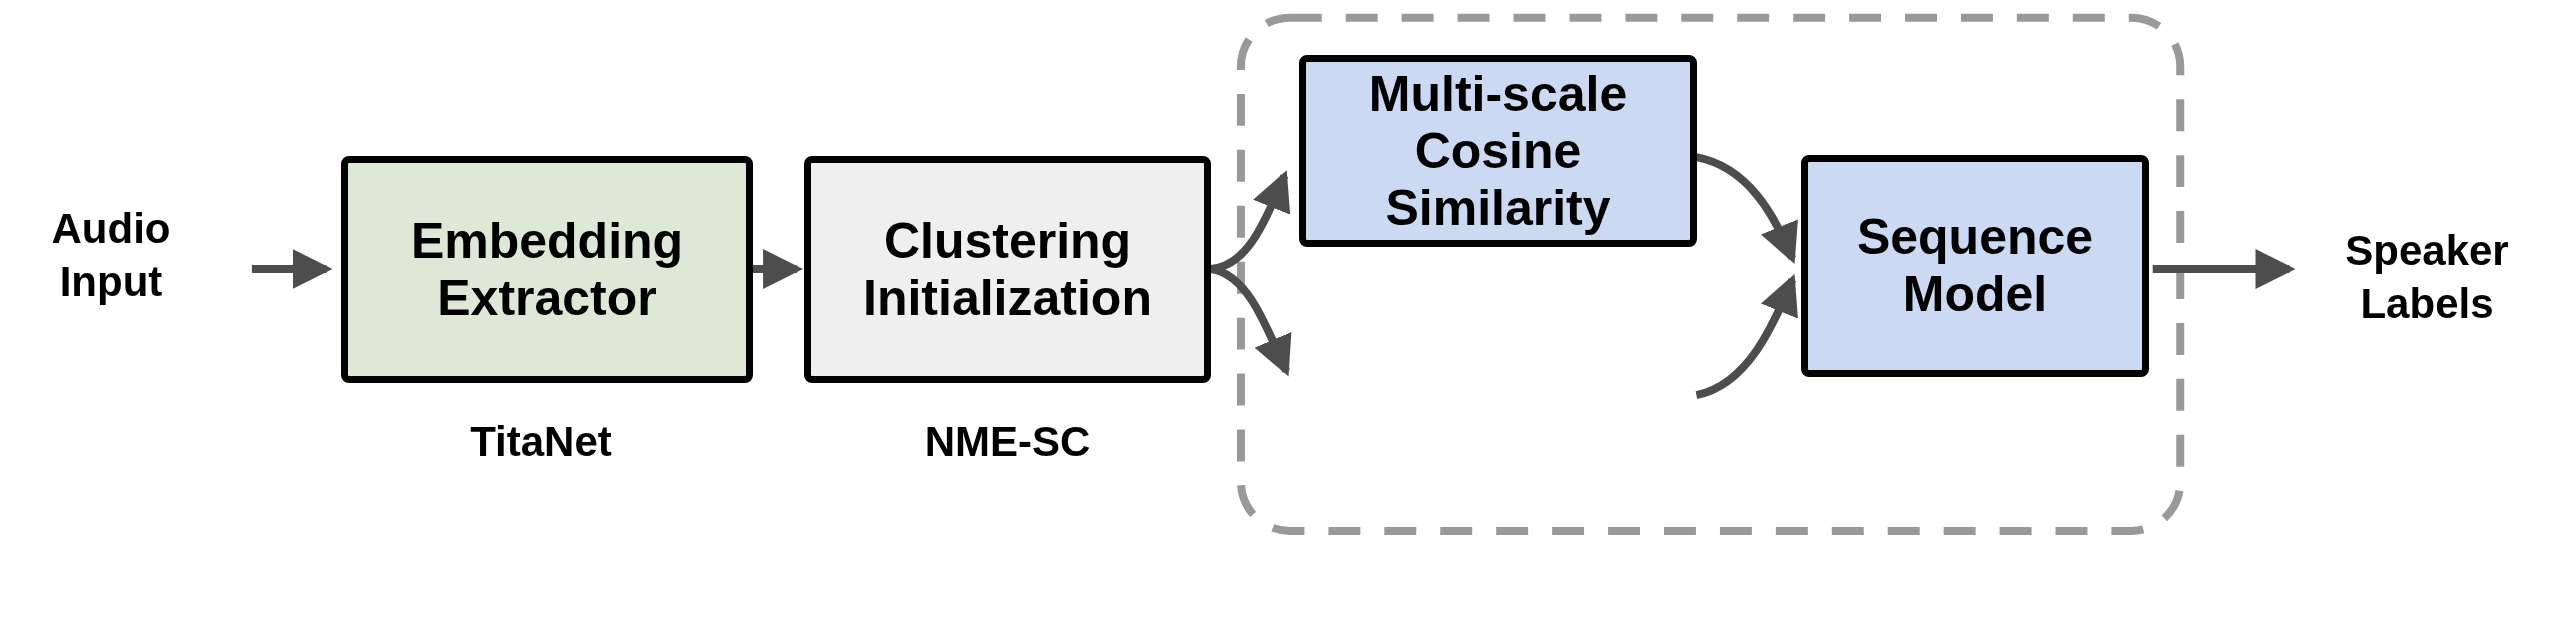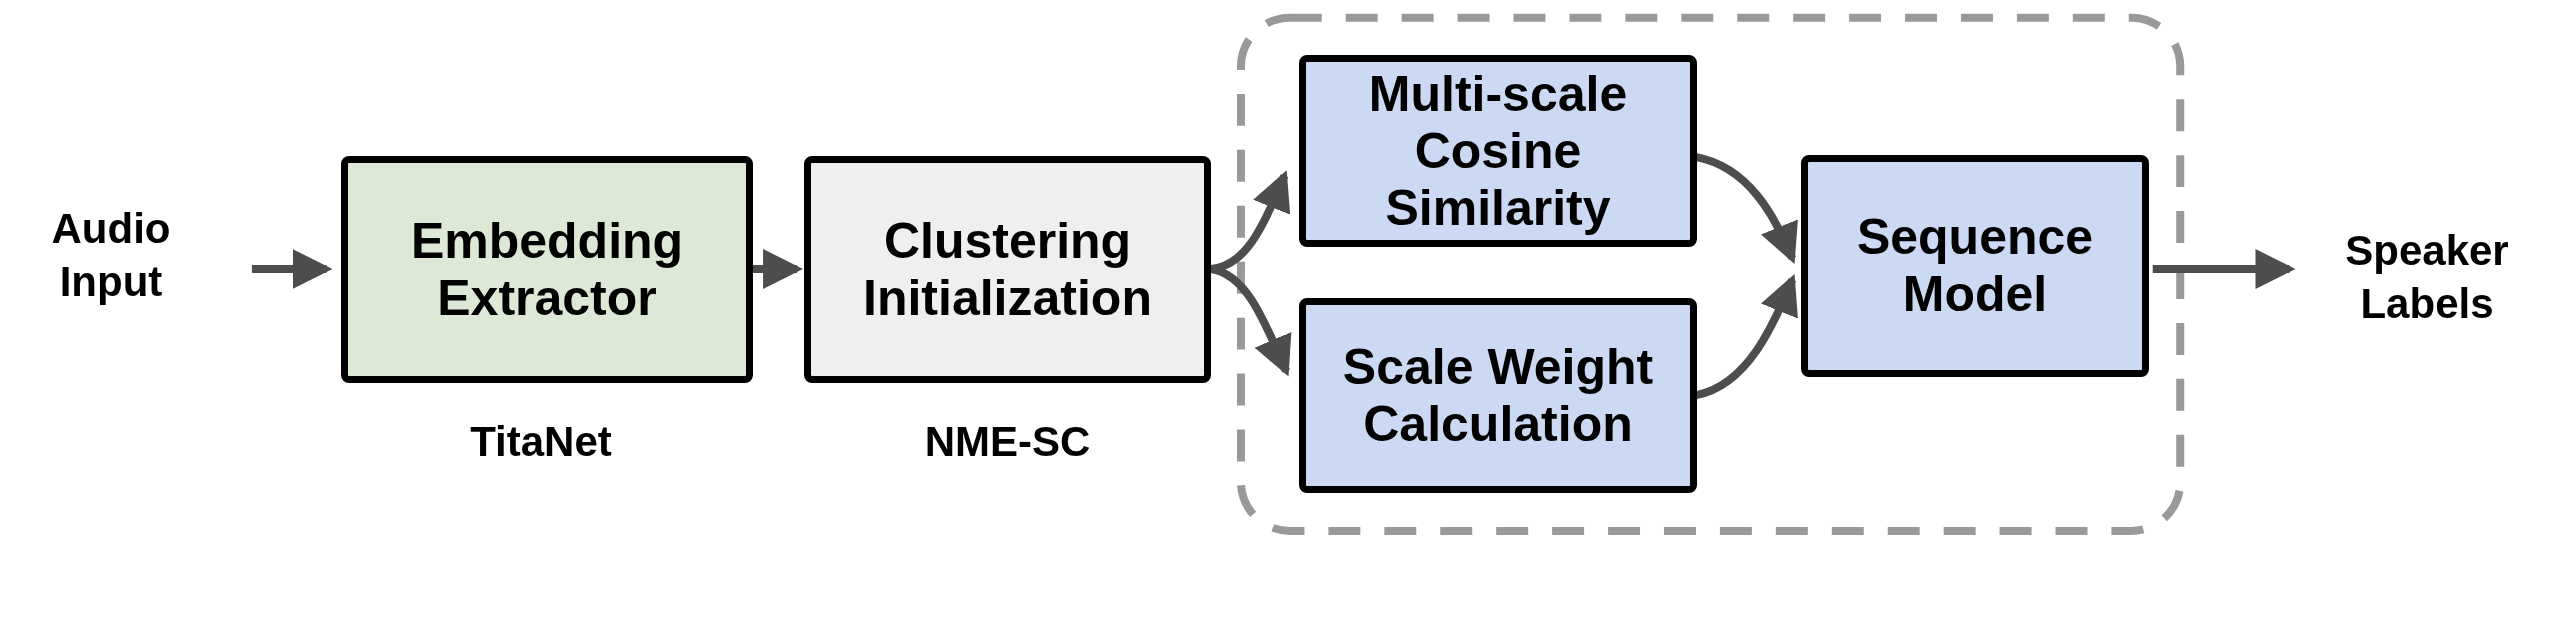--- a/index.html
+++ b/index.html
@@ -101,21 +101,19 @@
 
   <div class="node node-clustering" style="background-color: rgb(239, 239, 239);">Clustering
 Initialization</div>
 
   <div class="ext-label label-nmesc">NME-SC</div>
 
   <div class="node node-cosine" style="background-color: rgb(204, 217, 243);">Multi-scale
 Cosine
 Similarity</div>
 
-  <div class="node node-weight" style="background-color: rgb(204, 217, 243);">Scale Weight
-Calculation</div>
 
   <div class="node node-sequence" style="background-color: rgb(204, 217, 243);">Sequence
 Model</div>
 
 
 </div>
 
 
 </body></html>

